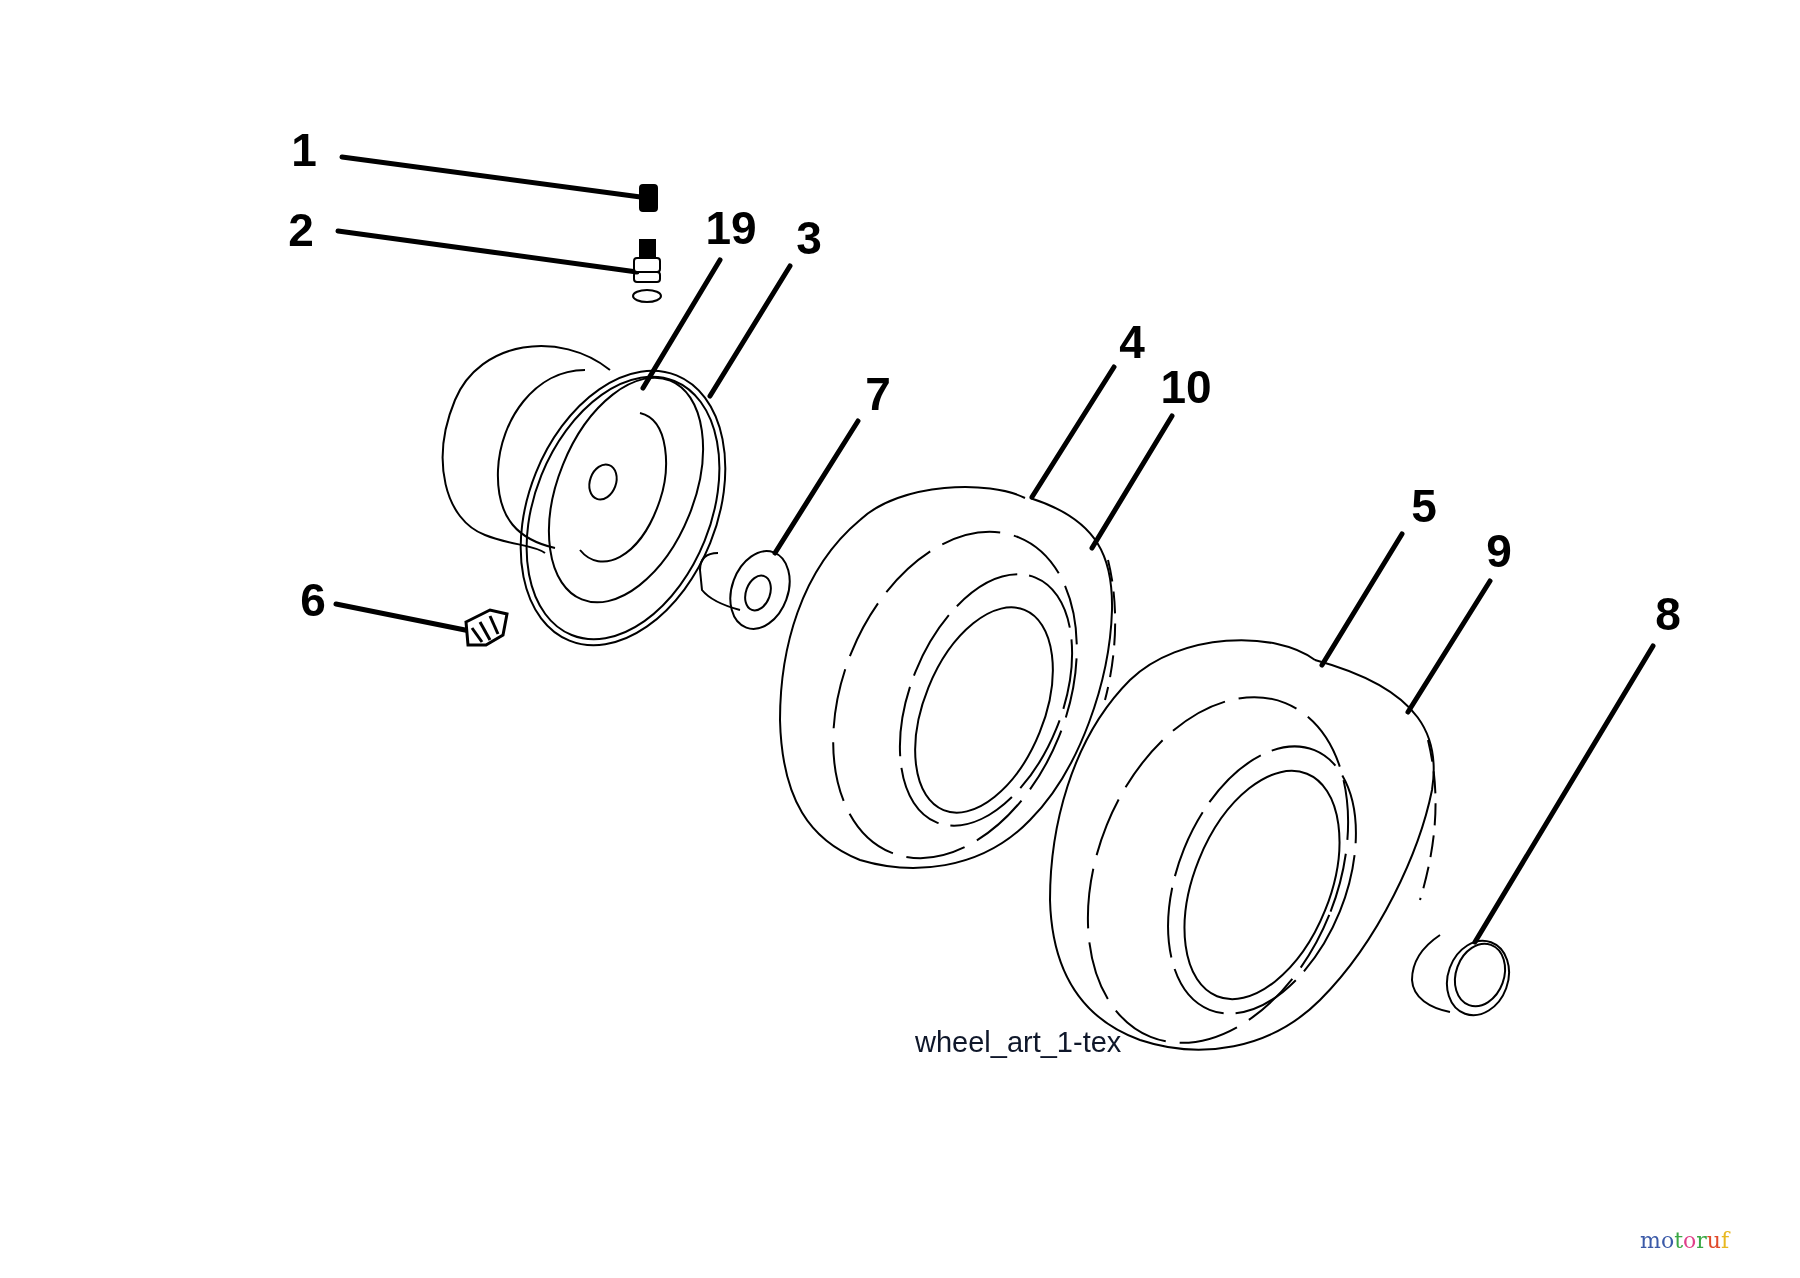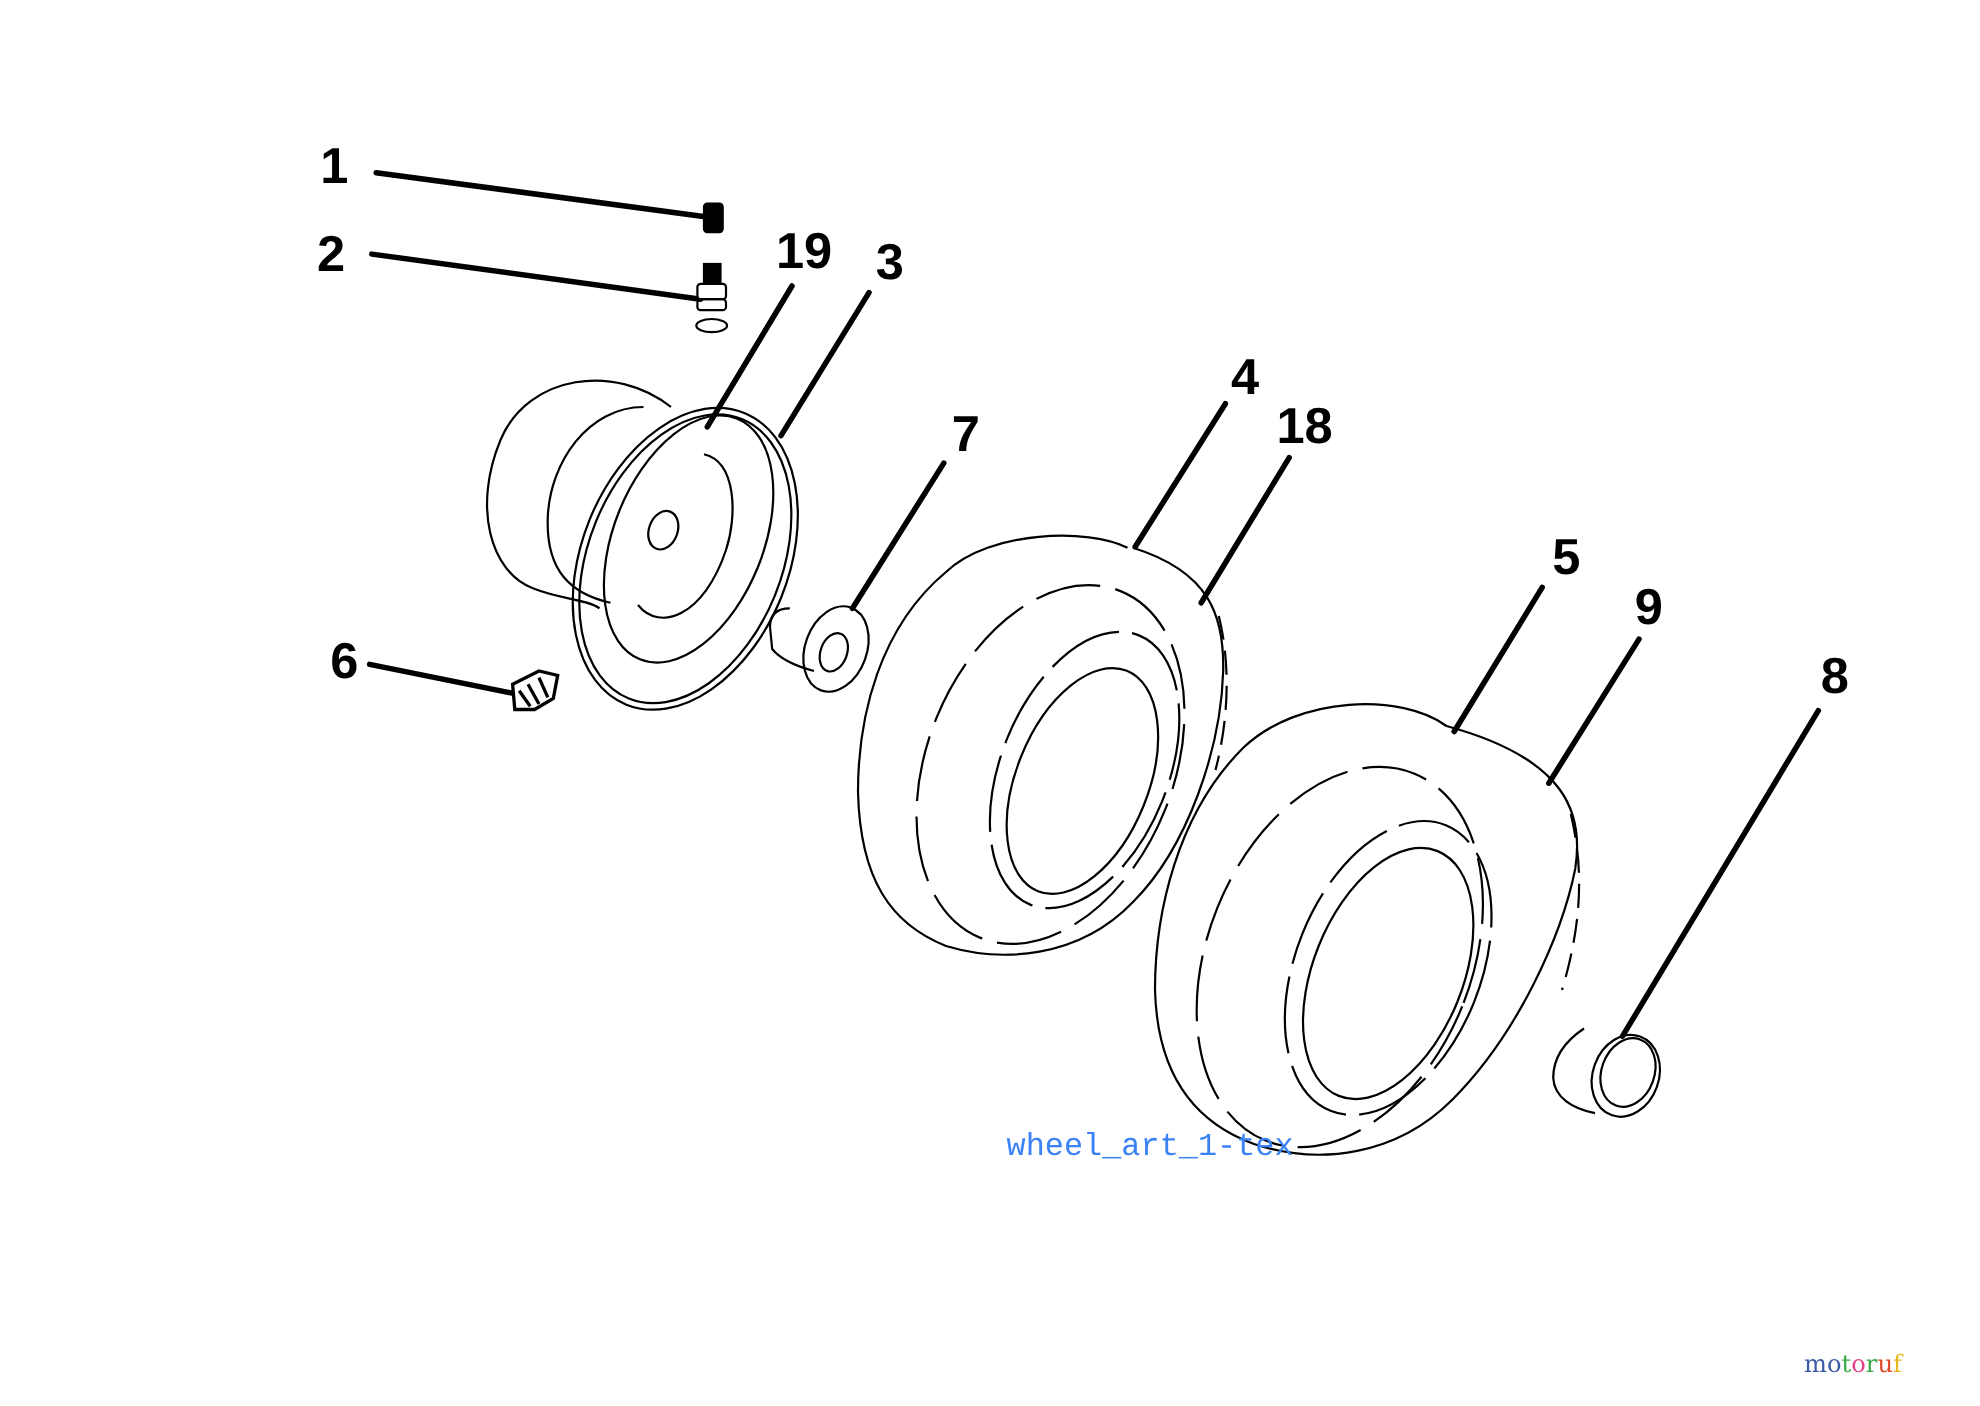--- a/index.html
+++ b/index.html
@@ -1,19 +1,19 @@
 <!DOCTYPE html>
 <html><head>
   <meta charset="utf-8">
   <style>
     html, body { margin:0; padding:0; background:#ffffff; }
     body { width:1800px; height:1278px; position:relative; overflow:hidden; font-family:"Liberation Sans", sans-serif; }
     #diagram { position:absolute; left:0; top:0; width:1800px; height:1278px; }
     .callout { position:absolute; font-family:"Liberation Sans", sans-serif; font-weight:bold; font-size:46px; color:#000; line-height:1; transform:translate(-50%,-50%); }
-    .caption { position:absolute; left:915px; top:1026px; font-family:Liberation Mono, monospace; font-size:29px; color:#3b82f6; letter-spacing:0px; }
+    .caption { position:absolute; left:915px; top:1026px; font-family:Liberation Sans, sans-serif; font-size:29px; color:#0f172a; letter-spacing:0px; }
     .watermark { position:absolute; left:1640px; top:1230px; font-family:"DejaVu Serif", serif; font-size:22px; line-height:1; }
     .watermark span { display:inline-block; }
   </style>
 </head>
 <body>
 
 <svg id="diagram" width="1800" height="1278" viewBox="0 0 1800 1278" xmlns="http://www.w3.org/2000/svg">
   <g fill="none" stroke="#000" stroke-width="2">
 
     <g stroke-width="5" stroke-linecap="round">
@@ -90,21 +90,21 @@
     </g>
   </g>
 </svg>
 
 <div class="callout" style="left:304px; top:150px;">1</div>
 <div class="callout" style="left:301px; top:230px;">2</div>
 <div class="callout" style="left:731px; top:228px;">19</div>
 <div class="callout" style="left:809px; top:238px;">3</div>
 <div class="callout" style="left:878px; top:394px;">7</div>
 <div class="callout" style="left:1132px; top:342px;">4</div>
-<div class="callout" style="left:1186px; top:387px;">18</div>
+<div class="callout" style="left:1186px; top:387px;">10</div>
 <div class="callout" style="left:1424px; top:506px;">5</div>
 <div class="callout" style="left:1499px; top:551px;">9</div>
 <div class="callout" style="left:1668px; top:614px;">8</div>
 <div class="callout" style="left:313px; top:600px;">6</div>
 
 <div class="caption">wheel_art_1-tex</div>
 
 <div class="watermark">
   <span style="color:#3b5aa8;">m</span><span style="color:#3b5aa8;">o</span><span style="color:#3aa845;">t</span><span style="color:#e0408a;">o</span><span style="color:#3aa845;">r</span><span style="color:#e04a2a;">u</span><span style="color:#e8b820;">f</span>
 </div>

